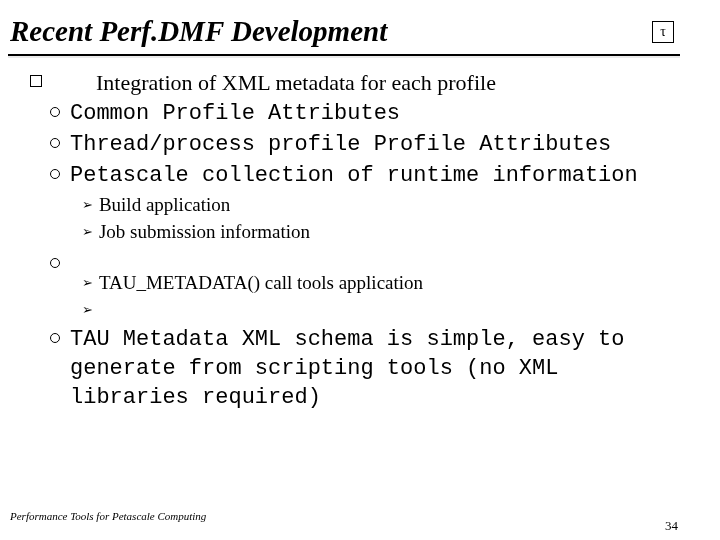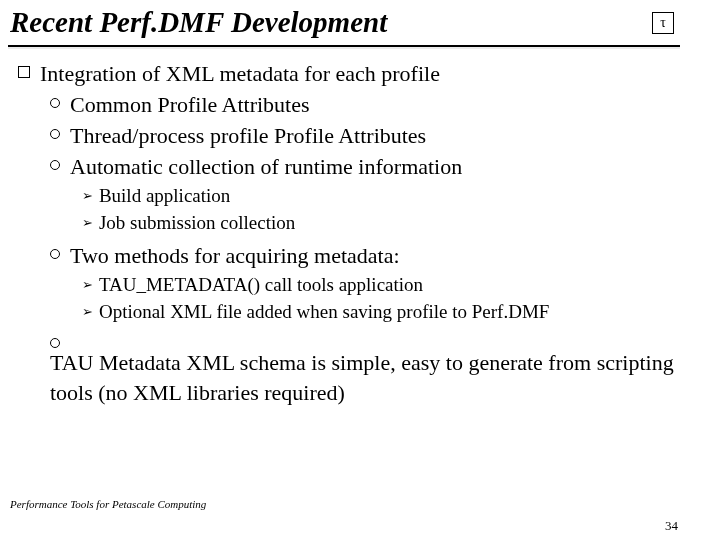--- a/index.html
+++ b/index.html
@@ -1,30 +1,30 @@
 <!DOCTYPE html>
 <html><head>
 <meta charset="utf-8">
 <style>
   * { margin: 0; padding: 0; box-sizing: border-box; }
   html, body { width: 720px; height: 540px; background: #fff; font-family: "Times New Roman", Times, serif; color: #000; }
-  .slide { width: 688px; height: 540px; position: relative; padding: 0 8px 0 8px; }
+  .slide { width: 688px; height: 540px; position: relative; padding: 9px 8px 0 8px; }
   .title-bar { display: flex; align-items: center; border-bottom: 2px solid #000; box-shadow: 0 2px 0 rgba(0,0,0,.08); padding: 6px 2px 6px 2px; }
   .title-text { font-size: 29px; font-style: italic; font-weight: bold; flex: 1; }
   .logo { width: 22px; height: 22px; border: 1px solid #000; margin-right: 4px; display:flex; align-items:center; justify-content:center; font-size:14px; font-family: Georgia, serif; }
   .content { padding: 10px 4px 0 10px; font-size: 22px; line-height: 1.32; }
   .row { display:flex; align-items:flex-start; margin-top:2px; }
   .b-square { display:inline-block; width:12px; height:12px; border:1.5px solid #000; margin-top:7px; margin-right:10px; flex:none; }
   .b-circ { display:inline-block; width:10px; height:10px; border:1.5px solid #000; border-radius:50%; margin-top:8px; margin-right:10px; flex:none; }
   .b-arrow { display:inline-block; font-size:13px; margin-top:6px; margin-right:6px; flex:none; }
-  .lvl1 { margin-left: 0; }
-  .lvl2 { margin-left: 32px; }
+  .lvl1 { margin-left: 12px; gap: 44px; }
+  .lvl2 { margin-left: 32px; font-family: Liberation Mono, monospace; }
   .lvl3 { margin-left: 64px; font-size:19px; }
   .lvl3 .b-arrow { margin-top:4px; }
-  .footer { position:absolute; bottom:6px; left:0; right:0; display:flex; align-items:flex-start; font-size:11px; font-style:italic; padding: 0 10px; }
+  .footer { position:absolute; bottom:6px; left:0; right:0; display:flex; align-items:center; font-size:11px; font-style:italic; padding: 0 10px; }
   .fl { flex:1; text-align:left; }
   .fc { flex:1; text-align:center; }
   .fr { flex:0 0 auto; text-align:right; font-style:normal; font-size:13px;margin-top:20px; }
 </style>
 </head>
 <body>
 
 <div class="slide">
 
   <div class="title-bar">
@@ -44,47 +44,45 @@
     <div class="row lvl2">
       <span class="b-circ"></span>
       <span>Common Profile Attributes</span>
     </div>
     <div class="row lvl2">
       <span class="b-circ"></span>
       <span>Thread/process profile Profile Attributes</span>
     </div>
     <div class="row lvl2">
       <span class="b-circ"></span>
-      <span>Automatic collection of runtime information</span>
+      <span>Petascale collection of runtime information</span>
     </div>
 
     <div class="row lvl3">
       <span class="b-arrow">➢</span>
       <span>Build application</span>
     </div>
     <div class="row lvl3">
       <span class="b-arrow">➢</span>
-      <span>Job submission collection</span>
+      <span>Job submission information</span>
     </div>
 
     <div class="row lvl2" style="margin-top:6px;">
       <span class="b-circ"></span>
-      <span>Two methods for acquiring metadata:</span>
     </div>
 
     <div class="row lvl3">
       <span class="b-arrow">➢</span>
       <span>TAU_METADATA() call tools application</span>
     </div>
     <div class="row lvl3">
       <span class="b-arrow">➢</span>
-      <span>Optional XML file added when saving profile to Perf.DMF</span>
     </div>
 
-    <div class="row lvl2" style="margin-top:6px;flex-direction:column;">
+    <div class="row lvl2" style="margin-top:6px;">
       <span class="b-circ"></span>
       <span>TAU Metadata XML schema is simple, easy to generate from scripting tools (no XML libraries required)</span>
     </div>
 
   </div>
 
   <div class="footer">
     <div class="fl">Performance Tools for Petascale Computing</div>
     <div class="fr">34</div>
   </div>

